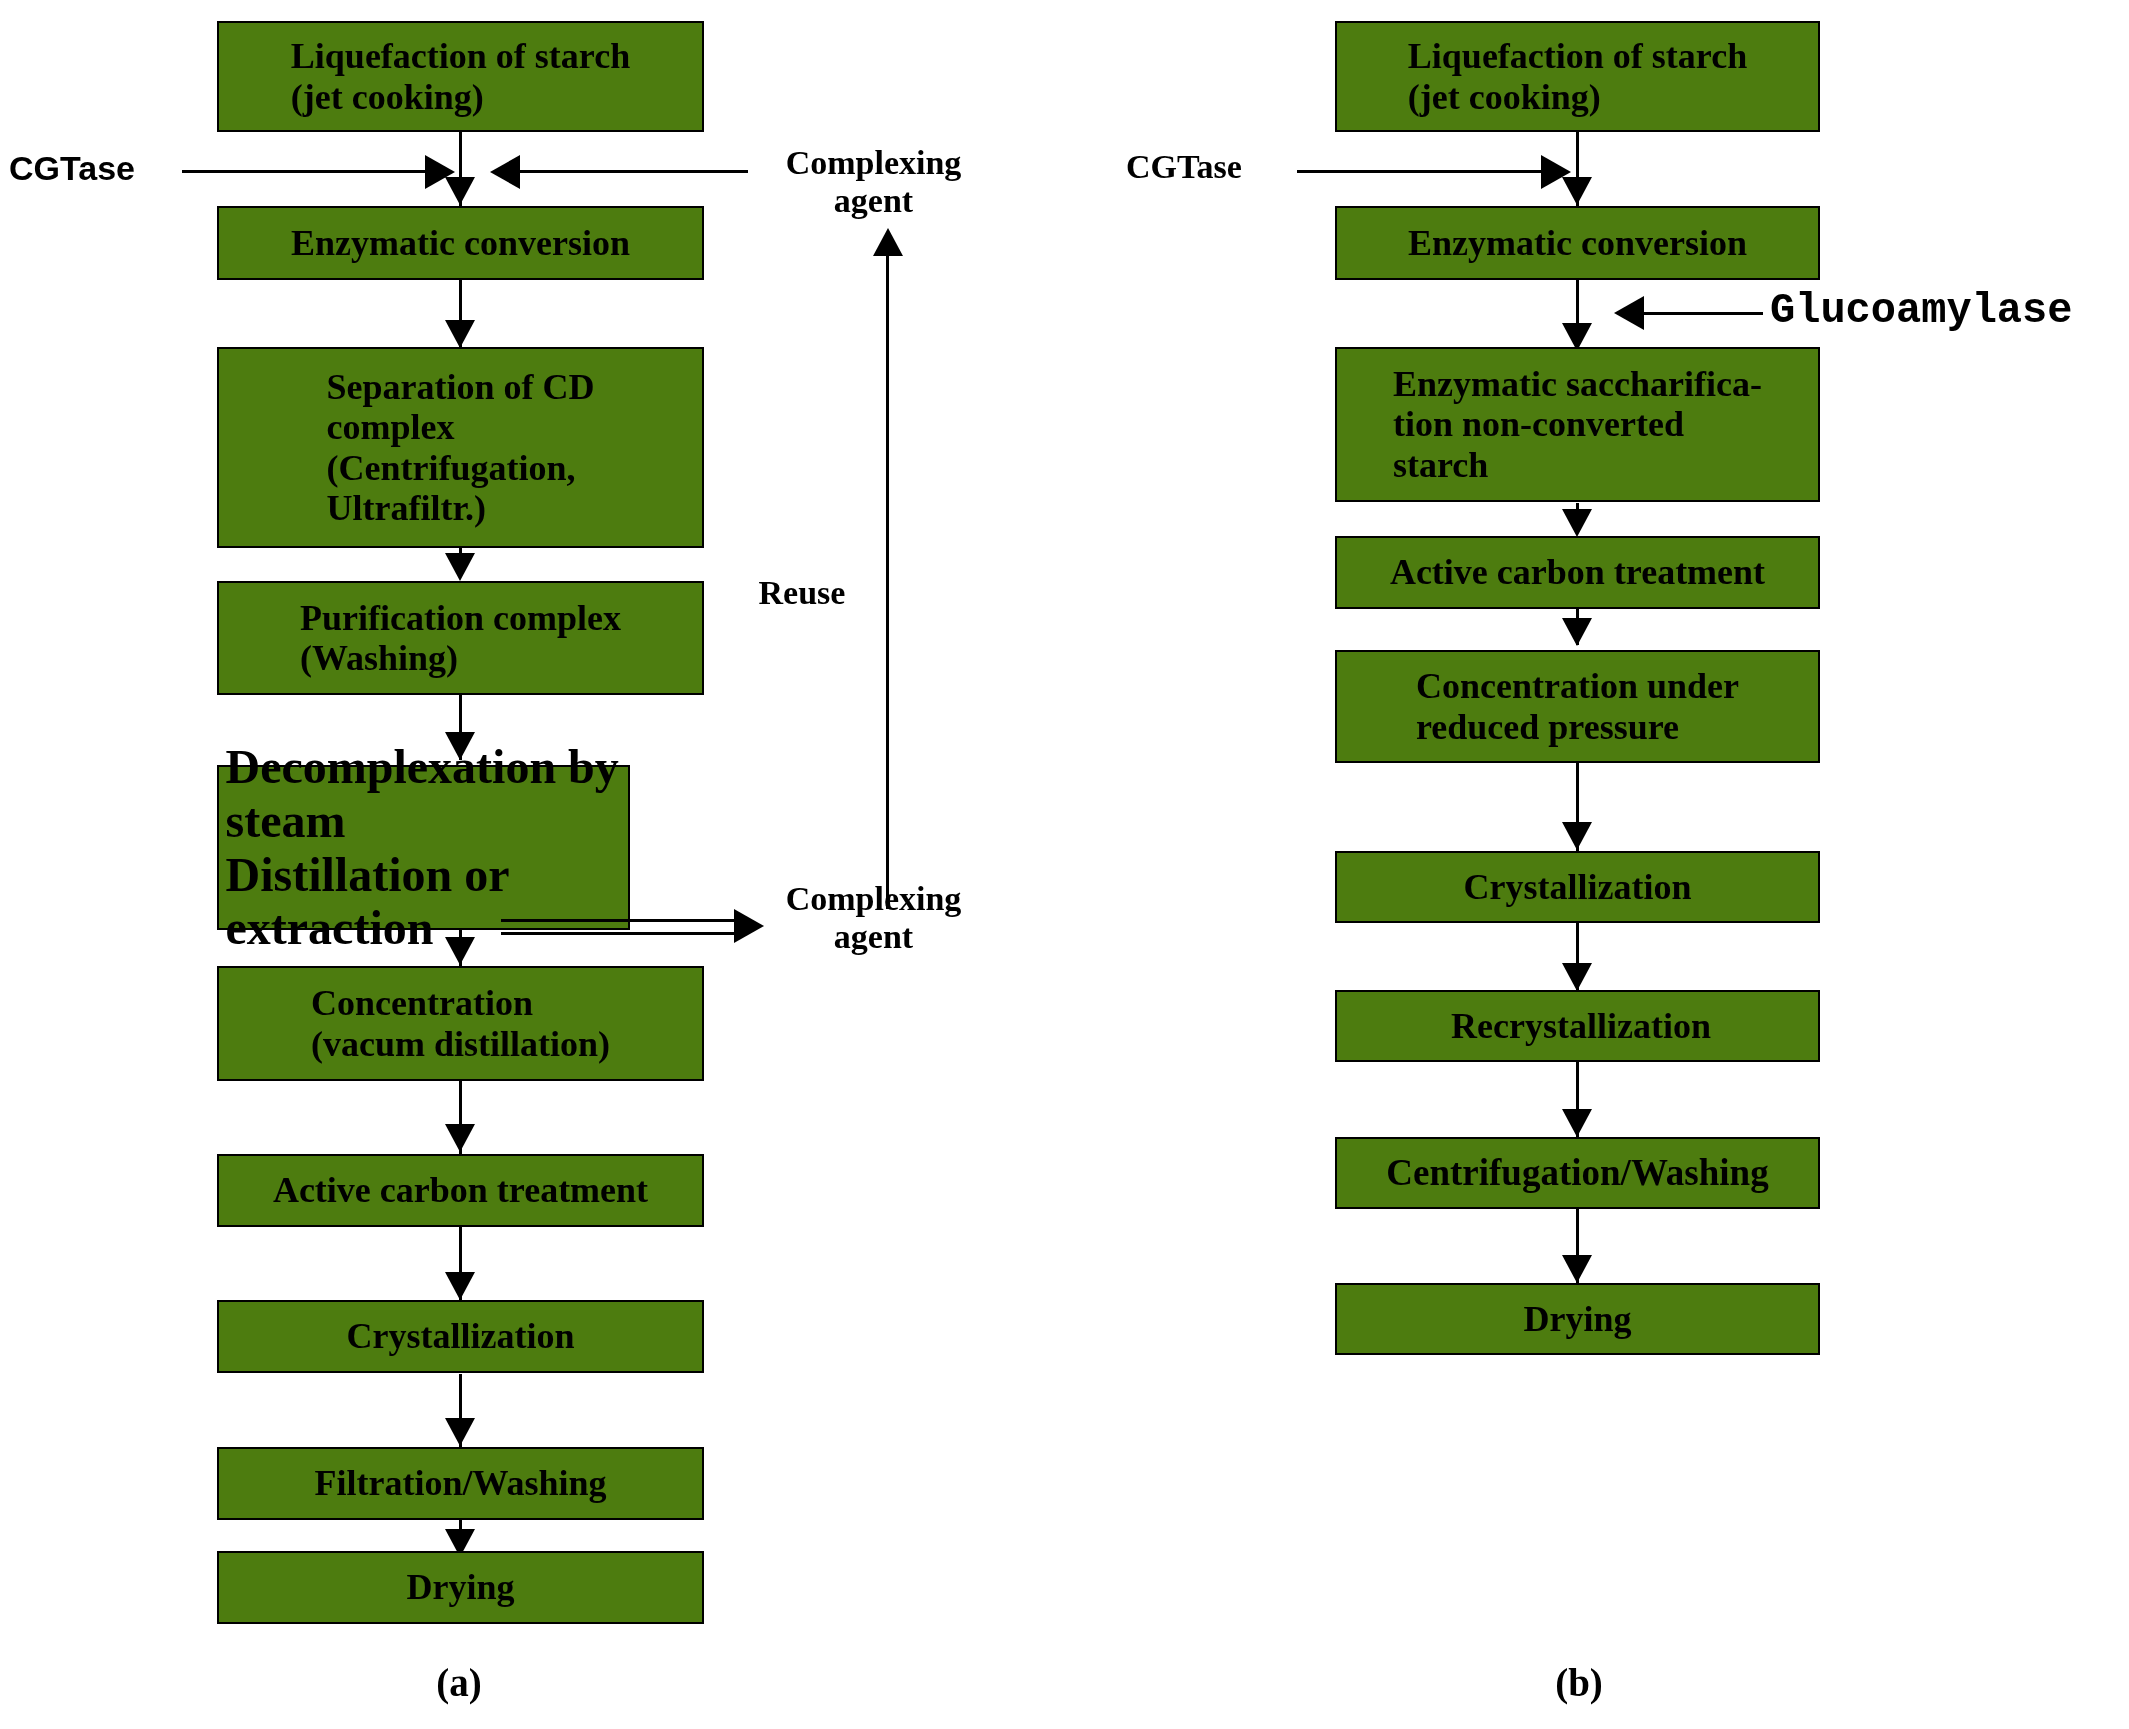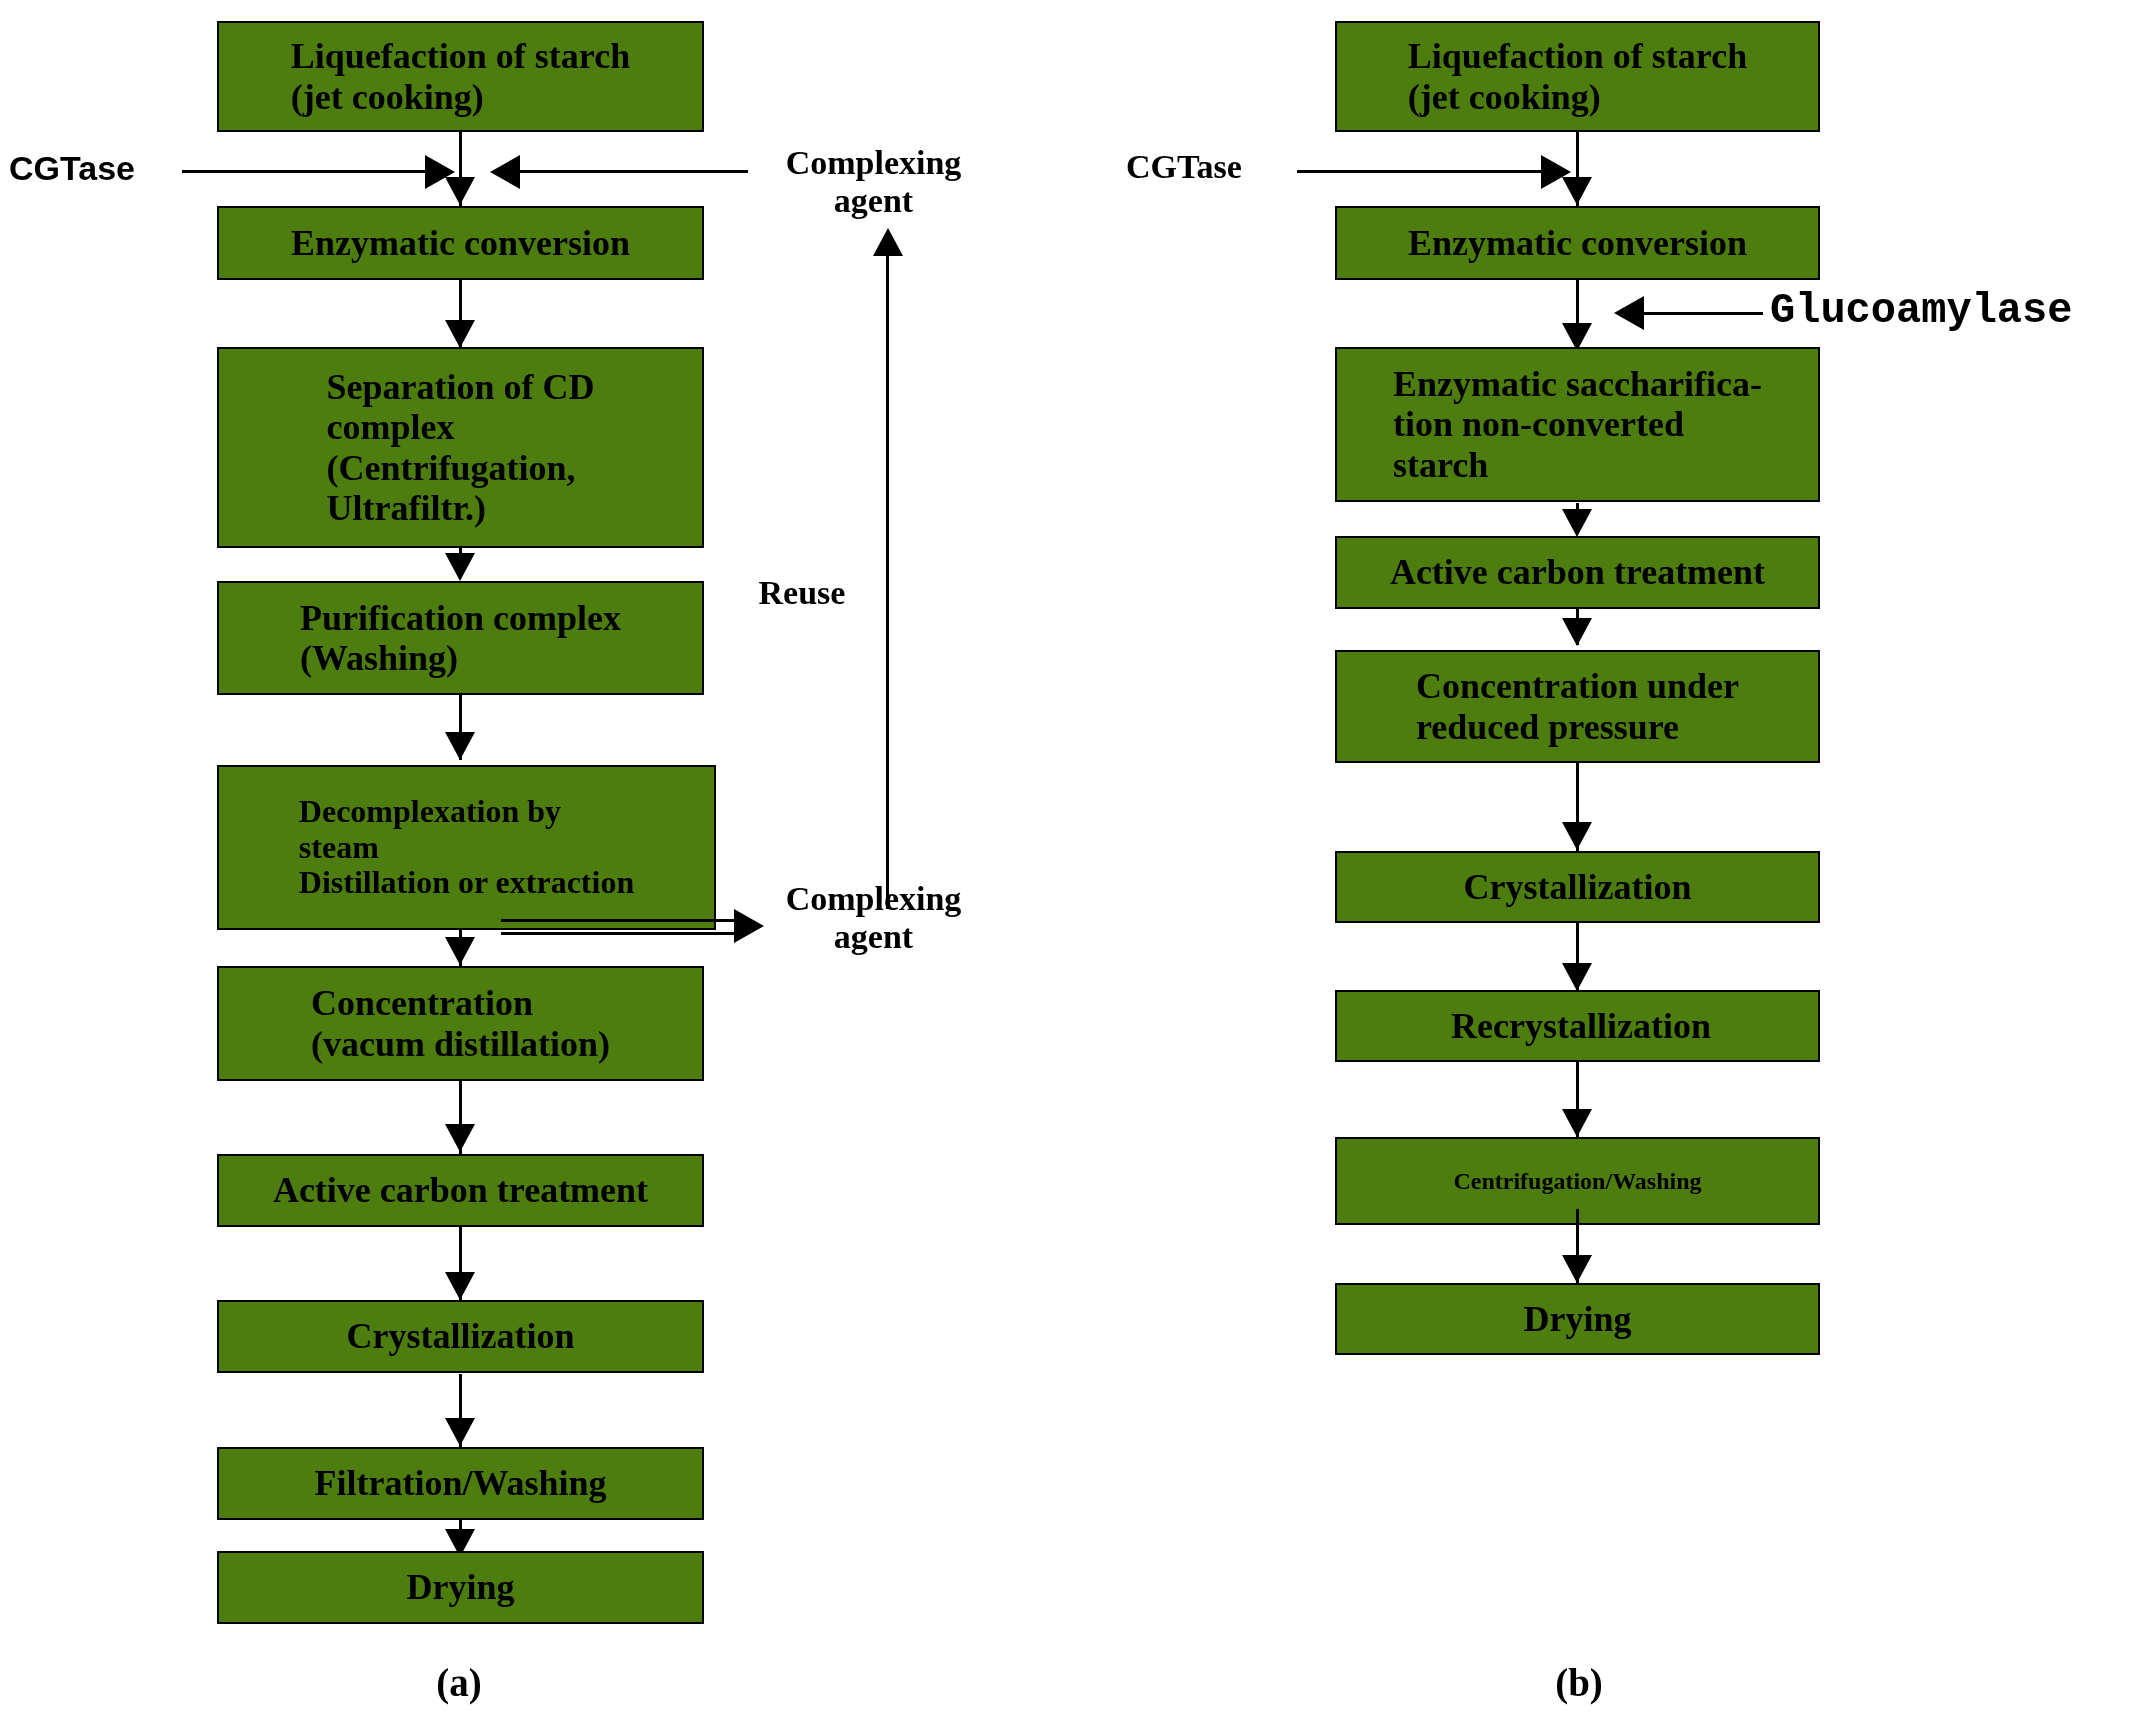--- a/index.html
+++ b/index.html
@@ -70,21 +70,21 @@
   <div class="vline" style="left:459px;top:548px;height:27px;"></div>
   <div class="arrow-down" style="left:445px;top:553px;"></div>
 
   <div class="box" style="left:217px;top:581px;width:487px;height:114px;font-size:36px;">
     <span class="txt" style="white-space: pre-line;">Purification complex
 (Washing)</span>
   </div>
   <div class="vline" style="left:459px;top:695px;height:65px;"></div>
   <div class="arrow-down" style="left:445px;top:732px;"></div>
 
-  <div class="box" style="left:217px;top:765px;width:499px;height:165px;font-size:32px;">
+  <div class="box" style="left:217px;top:765px;width:413px;height:165px;font-size:48px;">
     <span class="txt" style="white-space: pre-line;">Decomplexation by
 steam
 Distillation or extraction</span>
   </div>
 
   <div class="hline" style="left:501px;top:919px;width:239px;"></div>
   <div class="hline" style="left:501px;top:932px;width:239px;"></div>
   <div class="arrow-right" style="left:734px;top:909px;"></div>
   <div class="sidelabel" style="left: 770px; top: 880px; width: 207px; font-size: 34px; white-space: pre-line;">Complexing
 agent</div>
@@ -174,21 +174,21 @@
   </div>
   <div class="vline" style="left:1576px;top:923px;height:69px;"></div>
   <div class="arrow-down" style="left:1562px;top:963px;"></div>
 
   <div class="box" style="left:1335px;top:990px;width:485px;height:72px;font-size:36px;">
     <span class="txt" style="white-space: pre-line; margin-left: 7px;">Recrystallization</span>
   </div>
   <div class="vline" style="left:1576px;top:1062px;height:76px;"></div>
   <div class="arrow-down" style="left:1562px;top:1109px;"></div>
 
-  <div class="box" style="left:1335px;top:1137px;width:485px;height:88px;font-size:24px;">
+  <div class="box" style="left:1335px;top:1137px;width:485px;height:72px;font-size:37px;">
     <span class="txt" style="white-space: pre-line;">Centrifugation/Washing</span>
   </div>
   <div class="vline" style="left:1576px;top:1209px;height:76px;"></div>
   <div class="arrow-down" style="left:1562px;top:1255px;"></div>
 
   <div class="box" style="left:1335px;top:1283px;width:485px;height:72px;font-size:36px;">
     <span class="txt" style="white-space: pre-line;">Drying</span>
   </div>
 
   <div class="caption" style="left:1482px;top:1660px;width:194px;font-size:39px;">(b)</div>

